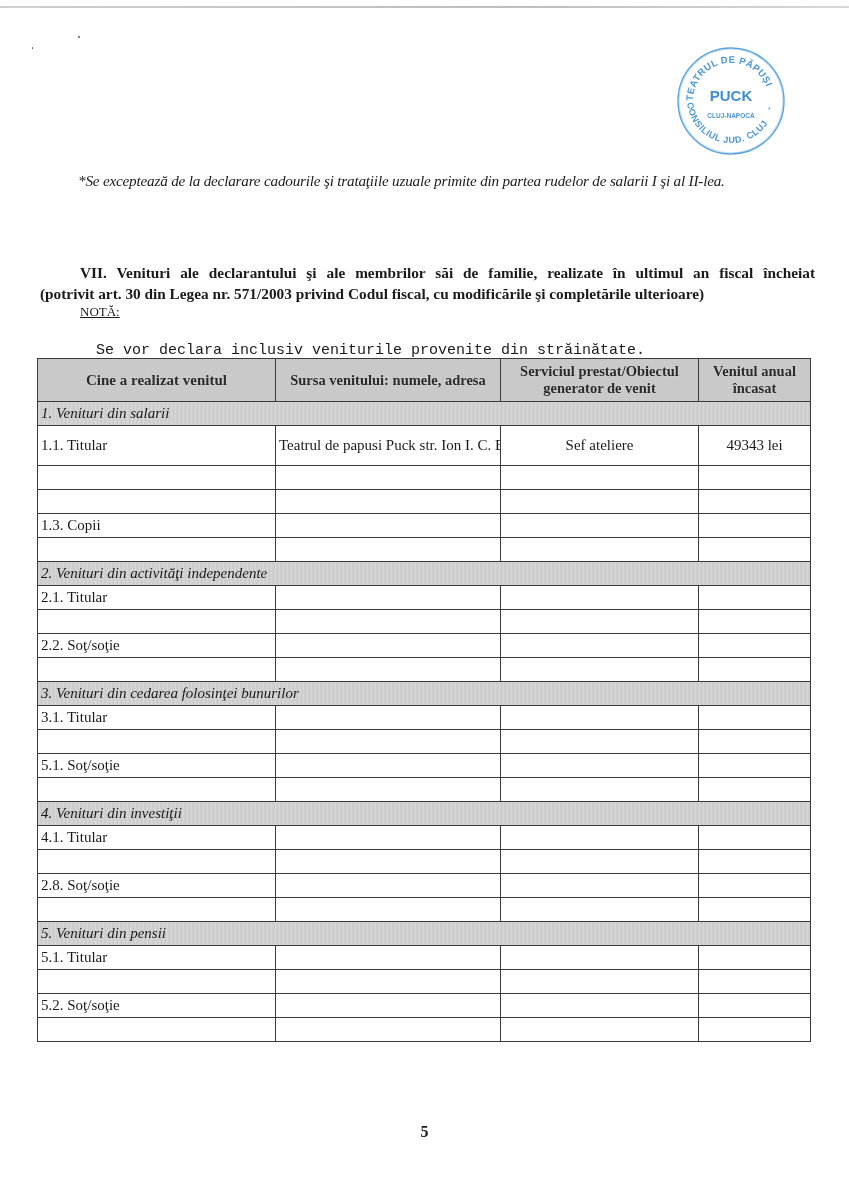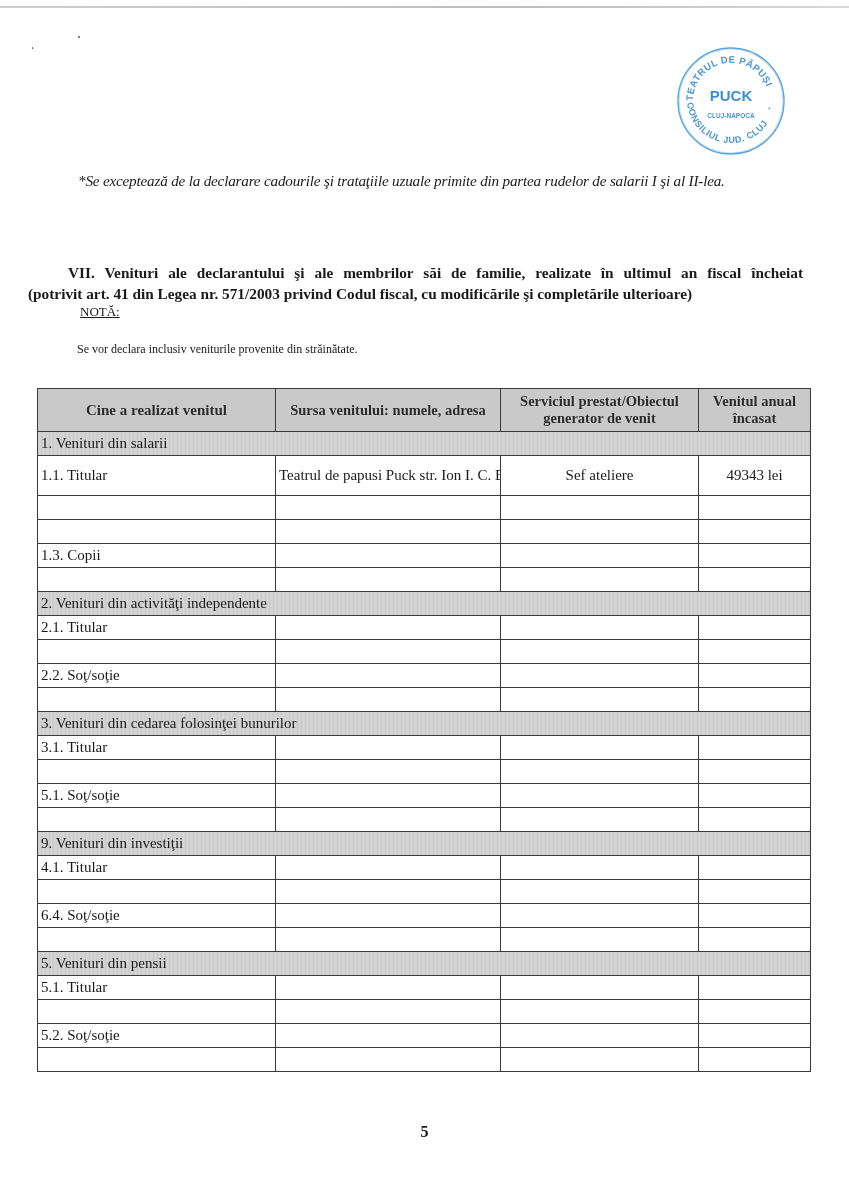--- a/index.html
+++ b/index.html
@@ -22,47 +22,47 @@
   }
   .stamp svg { width: 112px; height: 112px; display: block; }
 
   .footnote {
     position: absolute; left: 78px; top: 172px; width: 760px;
     font-style: italic; font-size: 15.2px; letter-spacing: -0.2px;
     white-space: nowrap;
   }
 
   .section-title {
-    position: absolute; left: 28px; top: 262px; width: 775px;
+    position: absolute; left: 40px; top: 262px; width: 775px;
     font-weight: bold; font-size: 15.3px; line-height: 21px;
     text-align: justify;
   }
   .section-title .l1 { display: block; padding-left: 40px; text-align-last: justify; white-space: nowrap; }
   .section-title .l2 { display: block; white-space: nowrap; }
 
   .note-label { position: absolute; left: 80px; top: 304px; font-size: 13px; text-decoration: underline; }
-  .note-text { position: absolute; left: 77px; top: 342px; font-size: 12px; }
+  .note-text { position: absolute; left: 96px; top: 342px; font-size: 15px; font-family: Liberation Mono, monospace; }
 
   table.income {
-    position: absolute; left: 37px; top: 388px; width: 773px;
+    position: absolute; left: 37px; top: 358px; width: 773px;
     border-collapse: collapse; table-layout: fixed;
     font-size: 15px;
   }
   table.income td, table.income th {
     border: 1.4px solid #3a3a3a; padding: 0 3px; vertical-align: middle;
     overflow: hidden; white-space: nowrap;
   }
   table.income th {
     background: #c9c9c9; font-weight: bold; color: #2a2a2a;
     text-align: center; font-size: 14.5px; line-height: 17px; height: 42px;
     text-shadow: 0 0 1px #e0e0e0;
   }
   table.income th.c1 { font-size: 15px; }
   tr.group td {
-    background: #d2d2d2; height: 23px;
+    background: #d2d2d2; font-style: italic; height: 23px;
     background-image: repeating-linear-gradient(90deg, rgba(255,255,255,0.08) 0 2px, rgba(0,0,0,0.03) 2px 4px);
     margin-top: 48px;
   }
   tr.row td { height: 23px; background: #fff; }
   tr.row.tall td { height: 39px; }
   td.center { text-align: center; }
   td.wrap { white-space: normal; line-height: 17px; }
 
   .page-number {
     position: absolute; left: 0; width: 849px; top: 1123px;
@@ -94,21 +94,21 @@
     <text font-family="Liberation Sans, sans-serif" font-size="9" font-weight="bold" fill="#4b95d3" letter-spacing="0.6">
       <textPath href="#arcBottom" startOffset="6">CONSILIUL JUD. CLUJ</textPath>
     </text>
   </svg>
 </div>
 
 <div class="footnote">*Se exceptează de la declarare cadourile şi trataţiile uzuale primite din partea rudelor de salarii I şi al II-lea.</div>
 
 <div class="section-title">
   <span class="l1">VII. Venituri ale declarantului şi ale membrilor săi de familie, realizate în ultimul an fiscal încheiat</span>
-  <span class="l2">(potrivit art. 41 din Legea nr. 571/2003 privind Codul fiscal, cu modificările şi completările ulterioare)</span>
+  <span class="l2">(potrivit art. 30 din Legea nr. 571/2003 privind Codul fiscal, cu modificările şi completările ulterioare)</span>
 </div>
 
 <div class="note-label">NOTĂ:</div>
 <div class="note-text">Se vor declara inclusiv veniturile provenite din străinătate.</div>
 
 <table class="income">
   <colgroup>
     <col style="width:238px">
     <col style="width:225px">
     <col style="width:198px">
@@ -208,36 +208,36 @@
       <td></td>
     </tr>
     <tr class="row">
       <td></td>
       <td></td>
       <td></td>
       <td></td>
     </tr>
 
     <tr class="group">
-      <td colspan="4">9. Venituri din investiţii</td>
+      <td colspan="4">4. Venituri din investiţii</td>
     </tr>
     <tr class="row">
       <td>4.1. Titular</td>
       <td></td>
       <td></td>
       <td></td>
     </tr>
     <tr class="row">
       <td></td>
       <td></td>
       <td></td>
       <td></td>
     </tr>
     <tr class="row">
-      <td>6.4. Soţ/soţie</td>
+      <td>2.8. Soţ/soţie</td>
       <td></td>
       <td></td>
       <td></td>
     </tr>
     <tr class="row">
       <td></td>
       <td></td>
       <td></td>
       <td></td>
     </tr>

